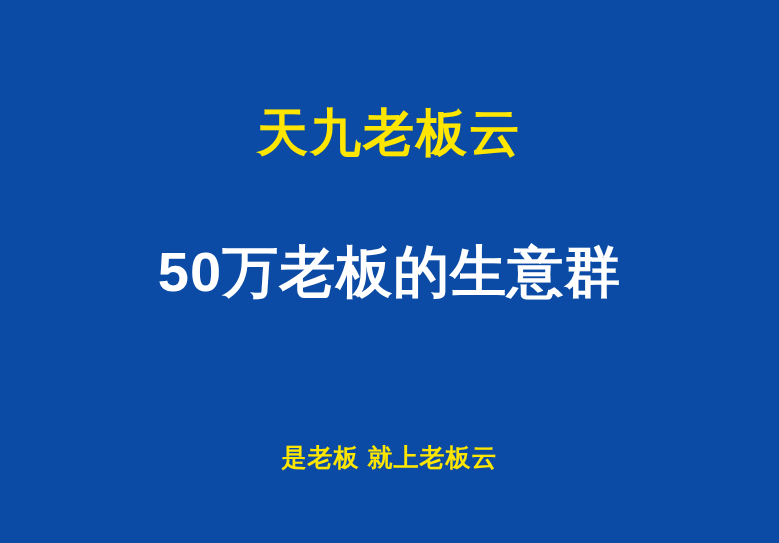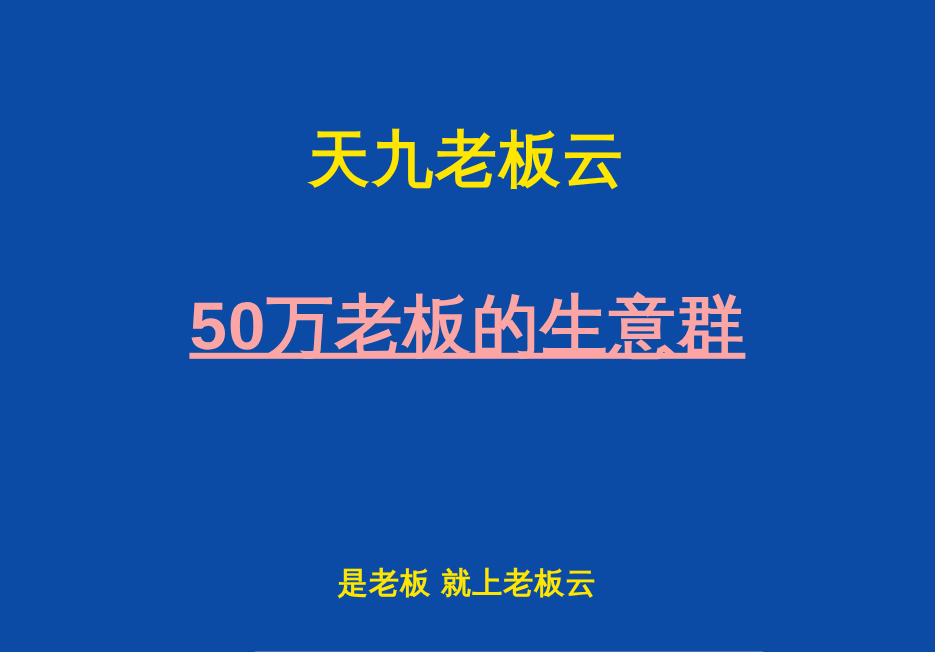--- a/index.html
+++ b/index.html
@@ -47,31 +47,30 @@
   }
   .footer-row {
     position: absolute;
     top: 441px;
     left: 0;
     width: 100%;
     display: flex;
     justify-content: center;
     align-items: baseline;
     gap: 38px;
-    margin-top: 28px;
   }
   .footer-item {
     font-size: 25px;
     font-weight: bold;
     letter-spacing: 1px;
     white-space: nowrap;
   }
 </style>
 </head>
 <body>
 
 <div class="slide" style="background: rgb(11, 75, 165);">
   <div class="title-main" style="color: rgb(255, 230, 0);">天九老板云</div>
-  <div class="title-sub" style="color: #fca5a5; text-decoration: underline;">50万老板的生意群</div>
+  <div class="title-sub" style="color: #ffffff;">50万老板的生意群</div>
   <div class="footer-row">
     <div class="footer-item" style="color: rgb(255, 230, 0);">是老板 就上老板云</div>
   </div>
 </div>
 
 </body></html>

